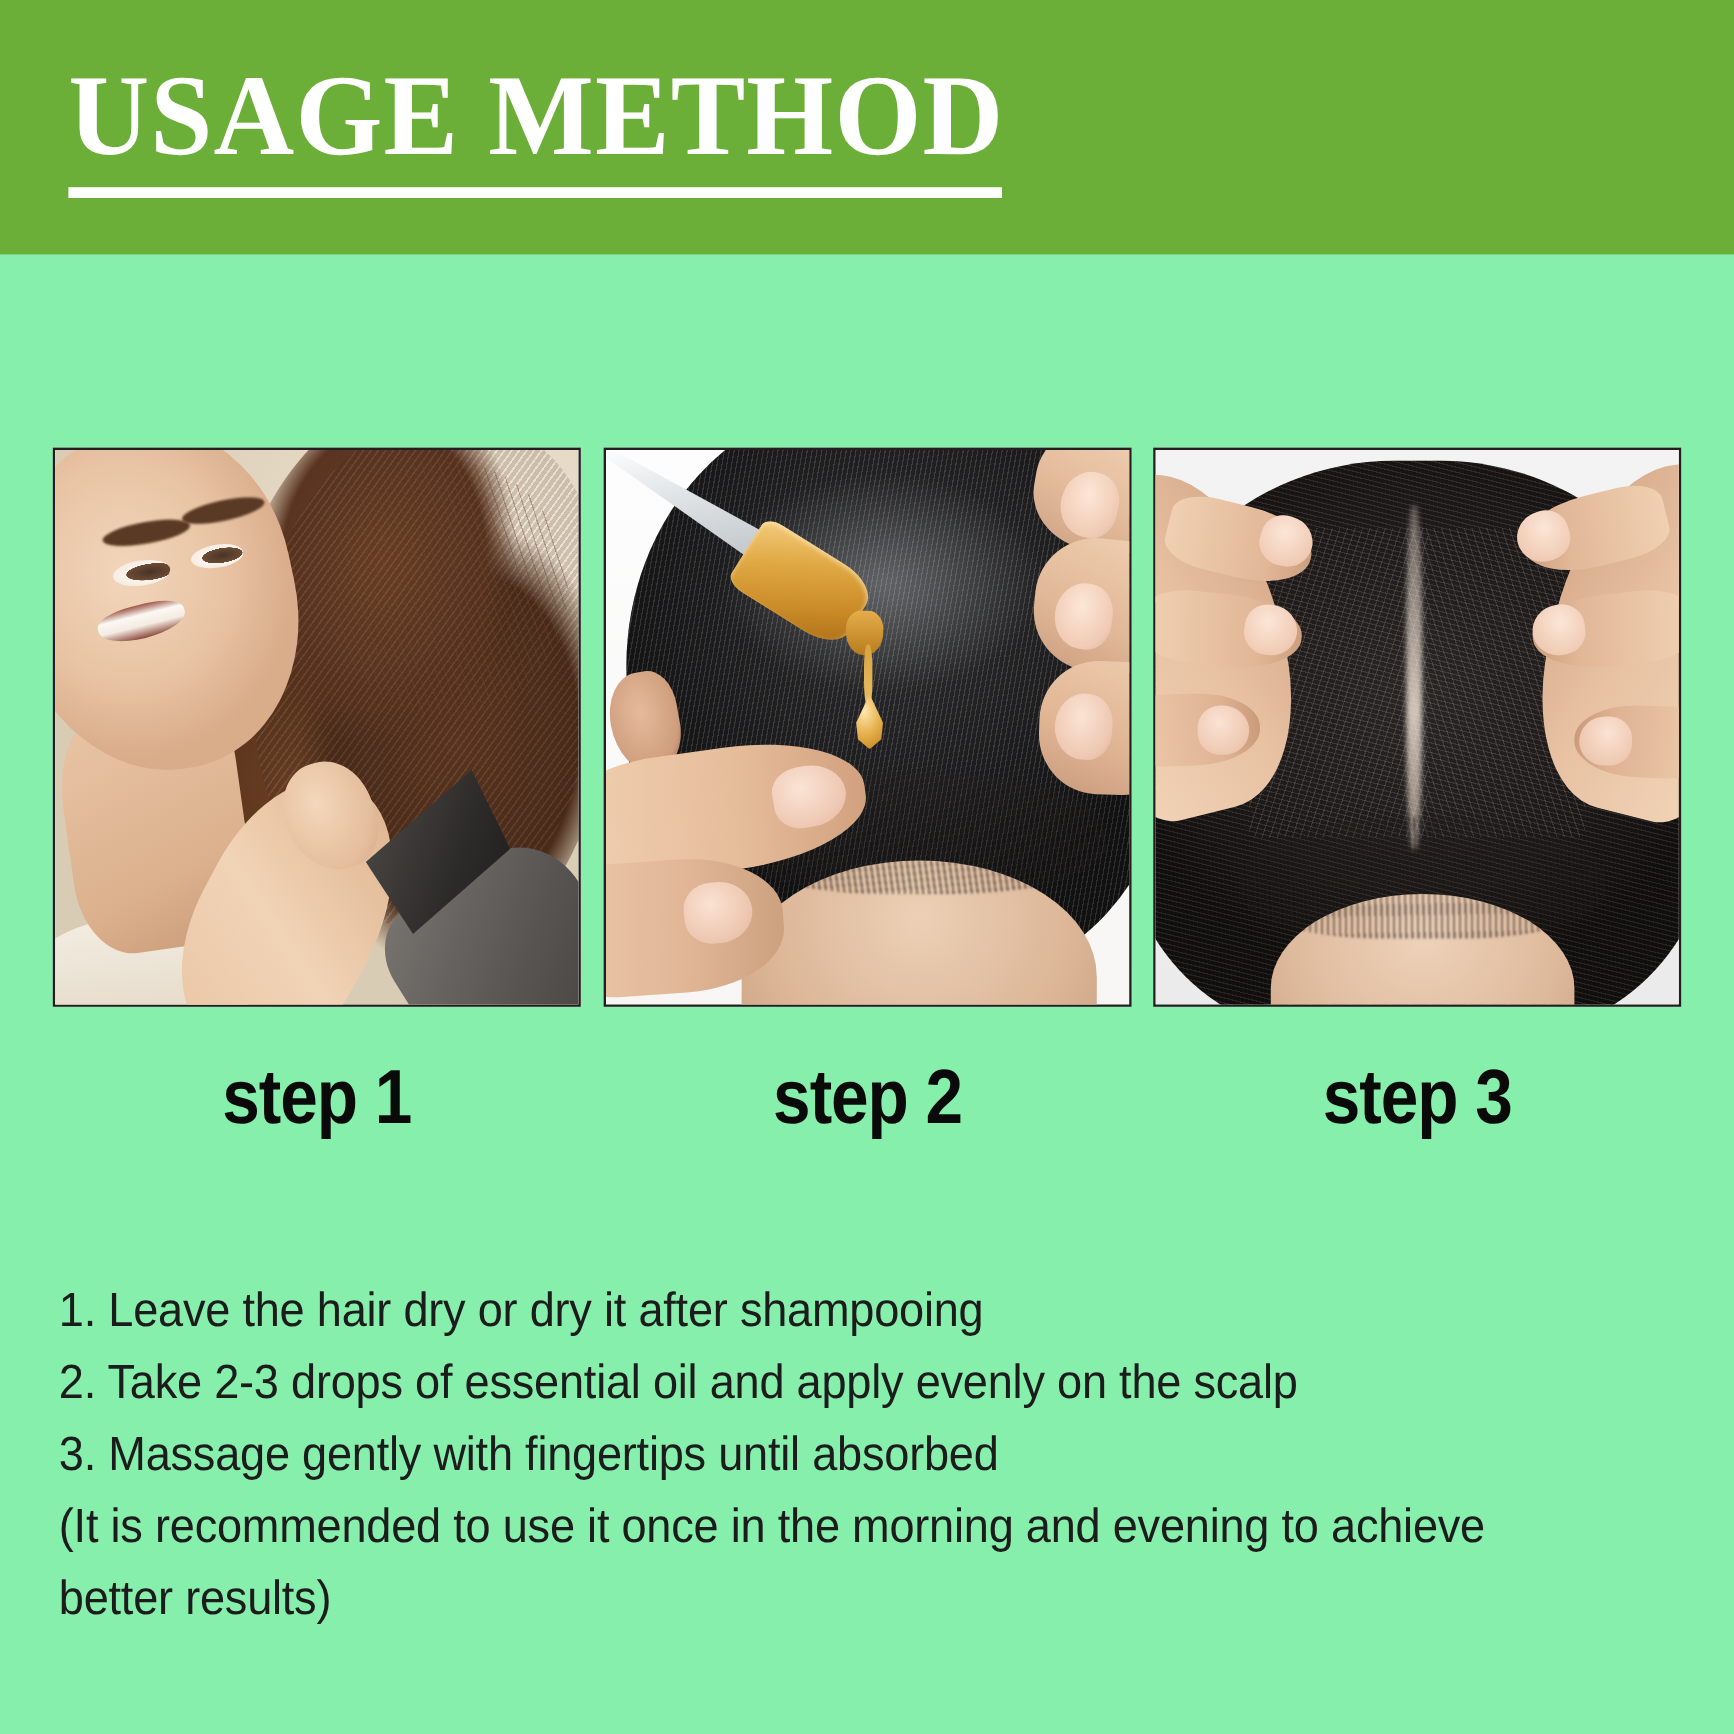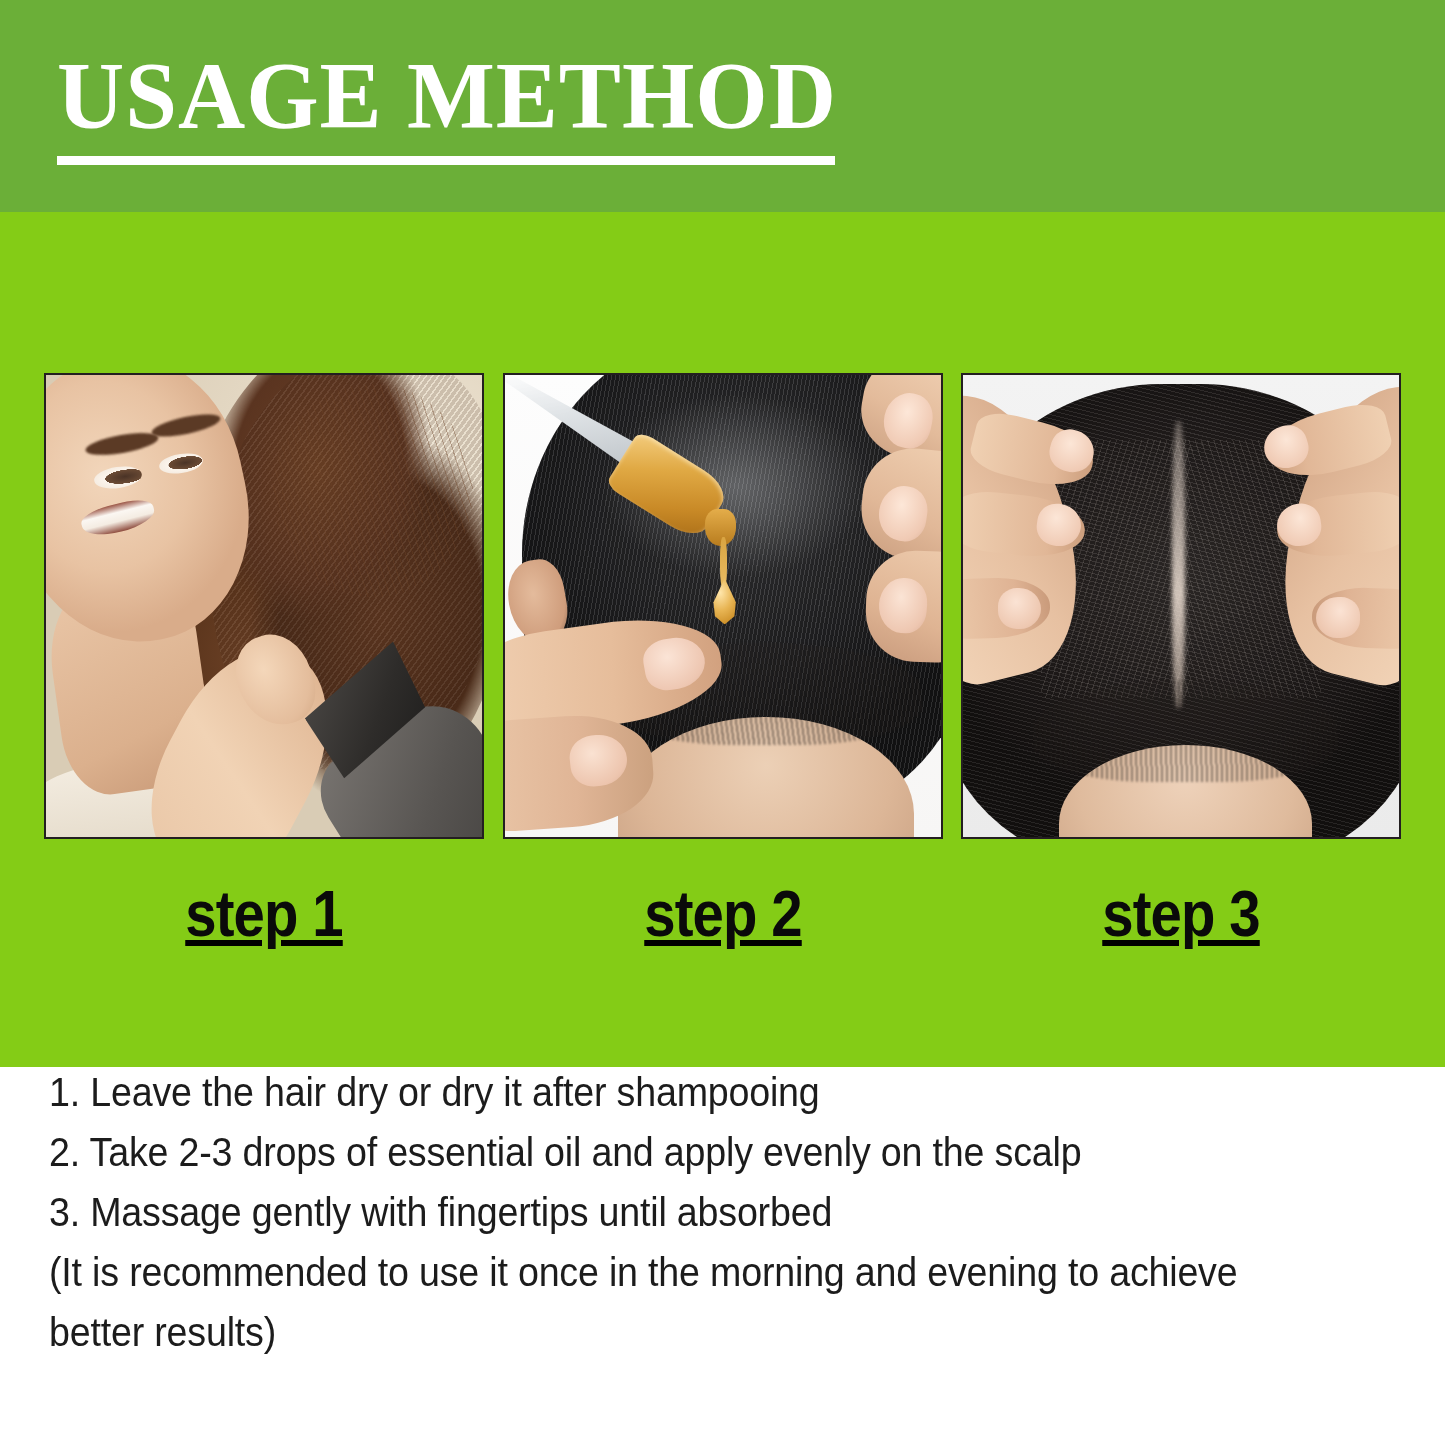--- a/index.html
+++ b/index.html
@@ -8,22 +8,22 @@
     width: 1445px;
     height: 1445px;
     background: #ffffff;
     font-family: "Liberation Sans", sans-serif;
     overflow: hidden;
   }
 
   #page {
     position: relative;
     width: 1445px;
-    height: 1067px;
-    background: #84cc16;
+    height: 1445px;
+    background: #86efac;
   }
 
   
   .header-banner {
     position: absolute;
     left: 0;
     top: 0;
     width: 1445px;
     height: 212px;
     background: #6BAF38;
@@ -701,21 +701,20 @@
 
   
   .captions-row {
     position: absolute;
     left: 44px;
     top: 868px;
     width: 1357px;
     height: 92px;
     display: flex;
     justify-content: space-between;
-    text-decoration: underline;
   }
 
   .caption {
     width: 440px;
     text-align: center;
     font-family: "Liberation Sans", sans-serif;
     font-weight: bold;
     font-size: 64px;
     line-height: 92px;
     color: #0a0a0a;

